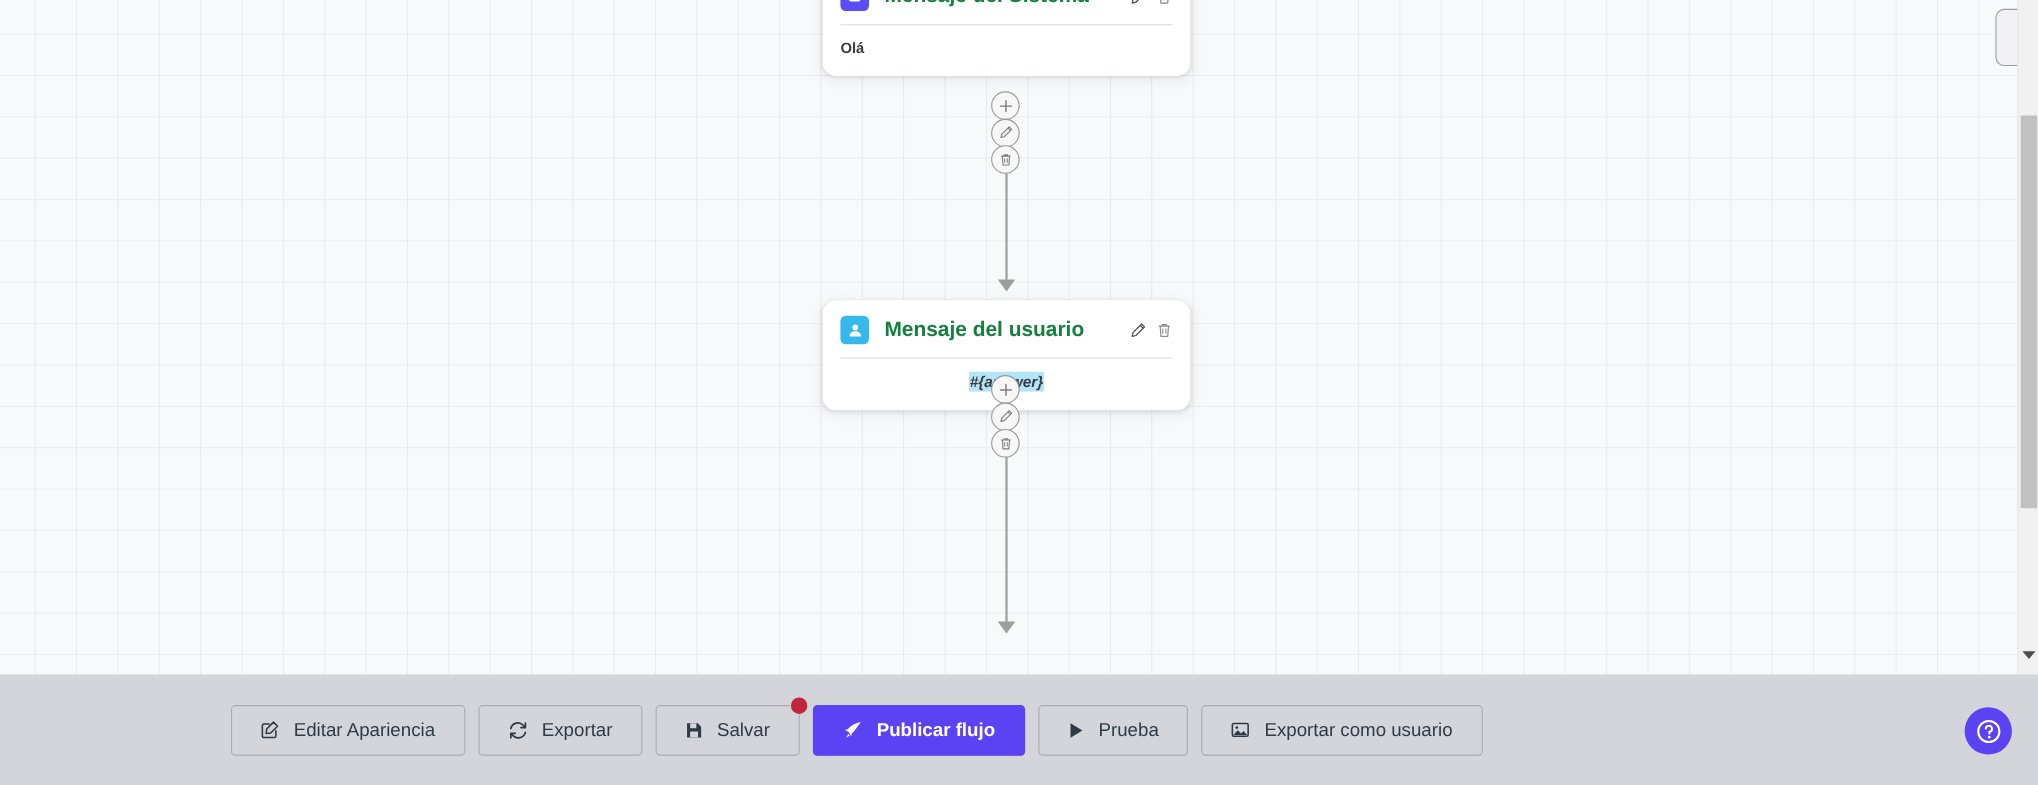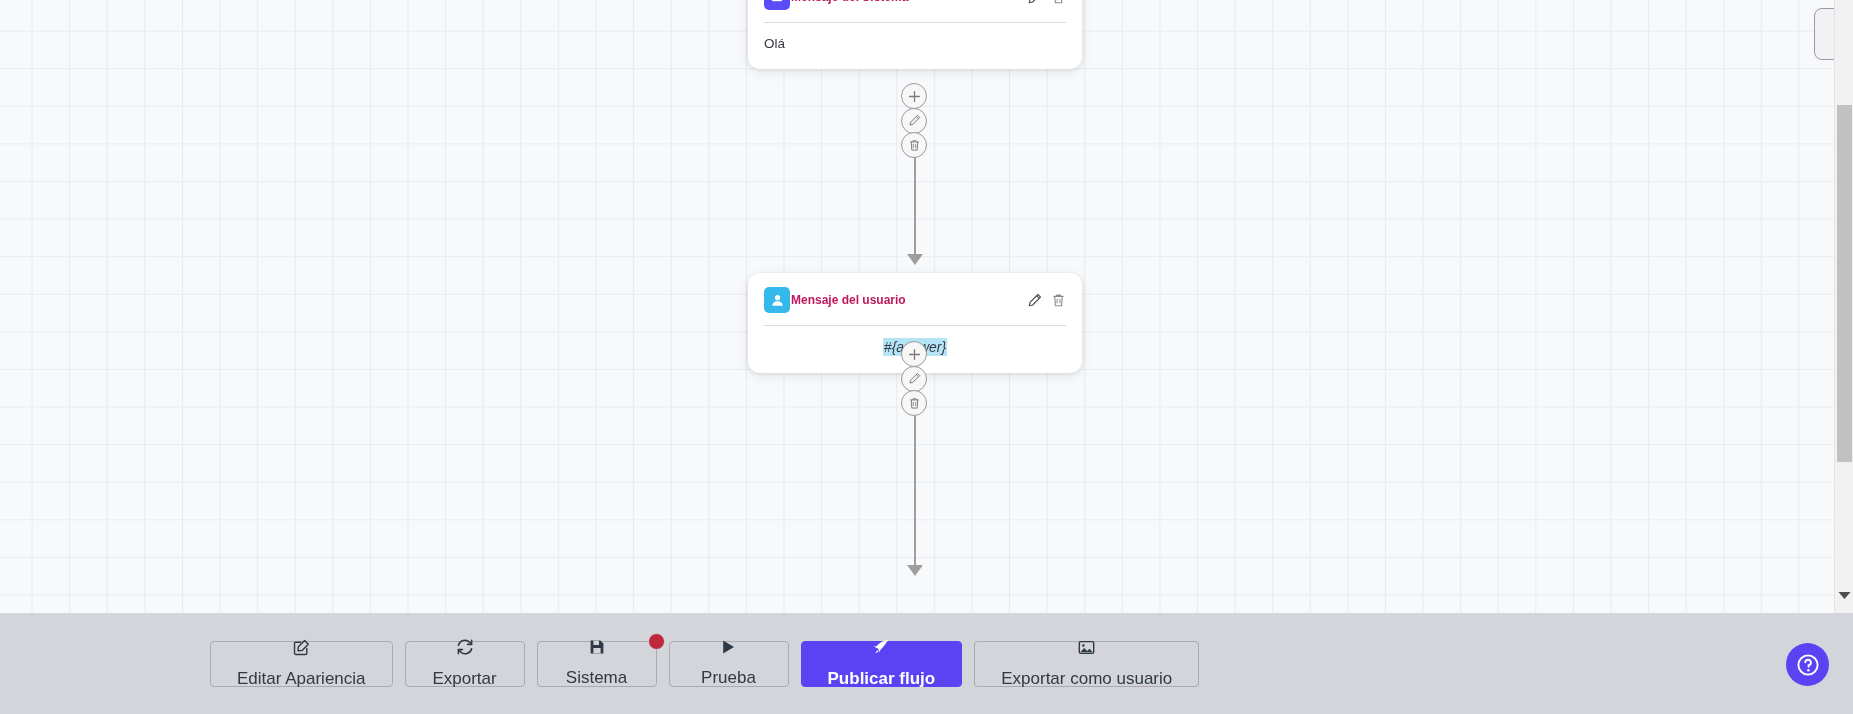--- a/index.html
+++ b/index.html
@@ -105,24 +105,24 @@
     height: 26px;
     border-radius: 5px;
     display: flex;
     align-items: center;
     justify-content: center;
     flex: 0 0 auto;
   }
   .node-icon.bot  { background: #5b4df5; }
   .node-icon.user { background: #35b9ea; }
   .node-title {
-    margin-left: 1px;
-    font-size: 12px;
+    margin-left: 14px;
+    font-size: 19px;
     font-weight: bold;
-    color: #be185d;
+    color: #15803d;
     flex: 1 1 auto;
     white-space: nowrap;
     overflow: hidden;
   }
   .node-actions {
     display: flex;
     align-items: center;
     gap: 9px;
     flex: 0 0 auto;
   }
@@ -131,20 +131,21 @@
   .node-divider {
     height: 1px;
     background: #dcdcdc;
     margin: 0 16px;
   }
   .node-body {
     padding: 13px 16px 18px 16px;
     font-size: 13.5px;
     color: #3a3a42;
     min-height: 20px;
+    font-weight: bold;
   }
   .node-body.centered { text-align: center; }
   .var-chip {
     font-style: italic;
     background: #b3e5f7;
     color: #3a3a42;
     font-size: 14px;
     padding: 1px 1px;
   }
 
@@ -203,21 +204,20 @@
     background: #d3d5da;
     color: #2f3a46;
     font-family: "Liberation Sans", sans-serif;
     font-size: 17px;
     display: flex;
     align-items: center;
     justify-content: center;
     gap: 13px;
     cursor: pointer;
     white-space: nowrap;
-    flex-direction: column;
   }
   .tb-btn.primary {
     background: #5b42f3;
     border-color: #5b42f3;
     color: #ffffff;
     font-weight: bold;
   }
   .tb-btn .tb-ico { display: flex; align-items: center; }
   .tb-badge {
     position: absolute;
@@ -392,40 +392,40 @@
 
     <button class="tb-btn">
       <span class="tb-badge"></span>
       <span class="tb-ico">
         <svg width="16" height="16" viewBox="0 0 16 16">
           <path d="M1.6 1.6 h9.8 l3 3 v9.8 h-12.8 z" fill="#2f3a46"></path>
           <rect x="4.4" y="1.6" width="5.6" height="4.4" fill="#d3d5da"></rect>
           <rect x="4.4" y="9" width="7.2" height="5.4" fill="#d3d5da"></rect>
         </svg>
       </span>
-      <span>Sistema</span>
-    </button>
-
-    <button class="tb-btn">
-      <span class="tb-ico">
-        <svg width="15" height="16" viewBox="0 0 15 16">
-          <path d="M2.2 1.4 L13 8 L2.2 14.6 Z" fill="#2f3a46"></path>
-        </svg>
-      </span>
-      <span>Prueba</span>
+      <span>Salvar</span>
     </button>
 
     <button class="tb-btn primary">
       <span class="tb-ico">
         <svg width="18" height="18" viewBox="0 0 18 18">
           <path d="M16.6 1.4 C12 2.2 7.4 4.6 4.4 8.2 l-2.6 0.2 4 2.2 2.2 4 0.2 -2.6 C11.8 9 14.2 4.4 16.6 1.4 Z" fill="#ffffff"></path>
           <path d="M5.2 12.2 l-2 3.4 3.4 -2" fill="#ffffff"></path>
         </svg>
       </span>
       <span>Publicar flujo</span>
+    </button>
+
+    <button class="tb-btn">
+      <span class="tb-ico">
+        <svg width="15" height="16" viewBox="0 0 15 16">
+          <path d="M2.2 1.4 L13 8 L2.2 14.6 Z" fill="#2f3a46"></path>
+        </svg>
+      </span>
+      <span>Prueba</span>
     </button>
 
     <button class="tb-btn">
       <span class="tb-ico">
         <svg width="17" height="17" viewBox="0 0 18 18">
           <rect x="1.4" y="2.8" width="15.2" height="12.4" rx="1.4" fill="none" stroke="#2f3a46" stroke-width="1.5"></rect>
           <circle cx="5.7" cy="6.8" r="1.3" fill="#2f3a46"></circle>
           <path d="M2.4 14 l4.2 -4.6 3.2 3.2 2.4 -2.4 3.4 3.8 z" fill="#2f3a46"></path>
         </svg>
       </span>

